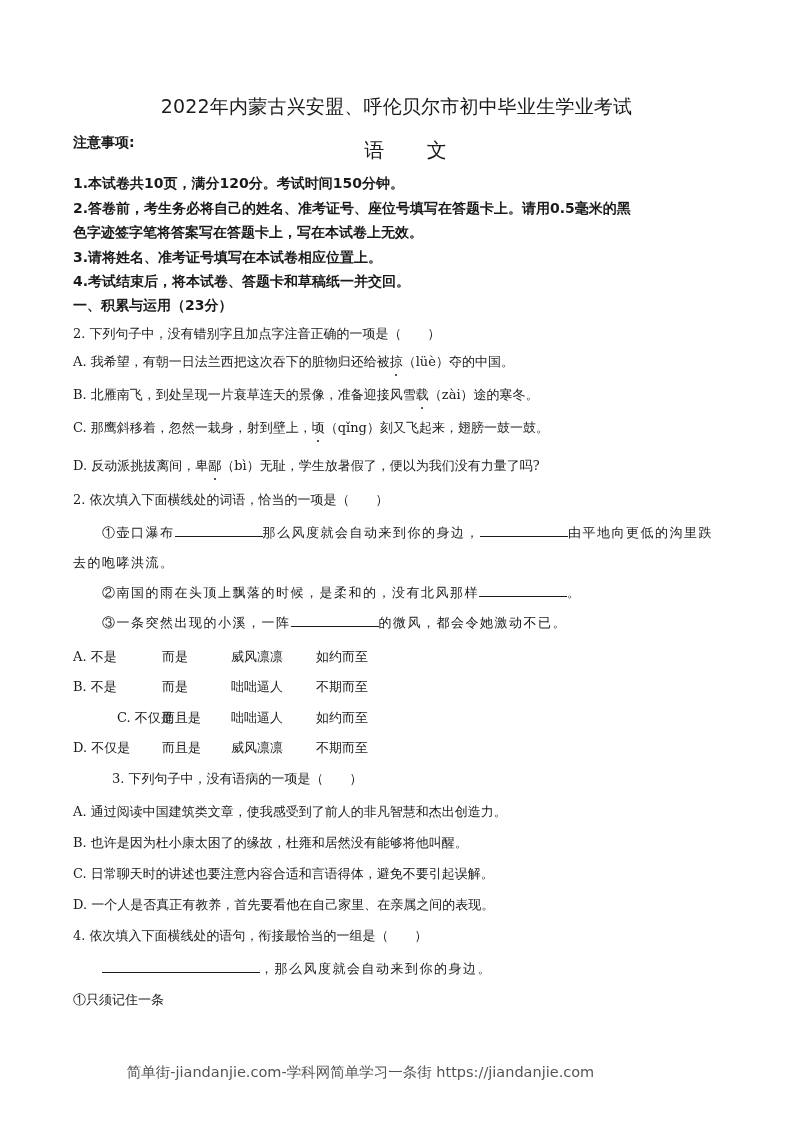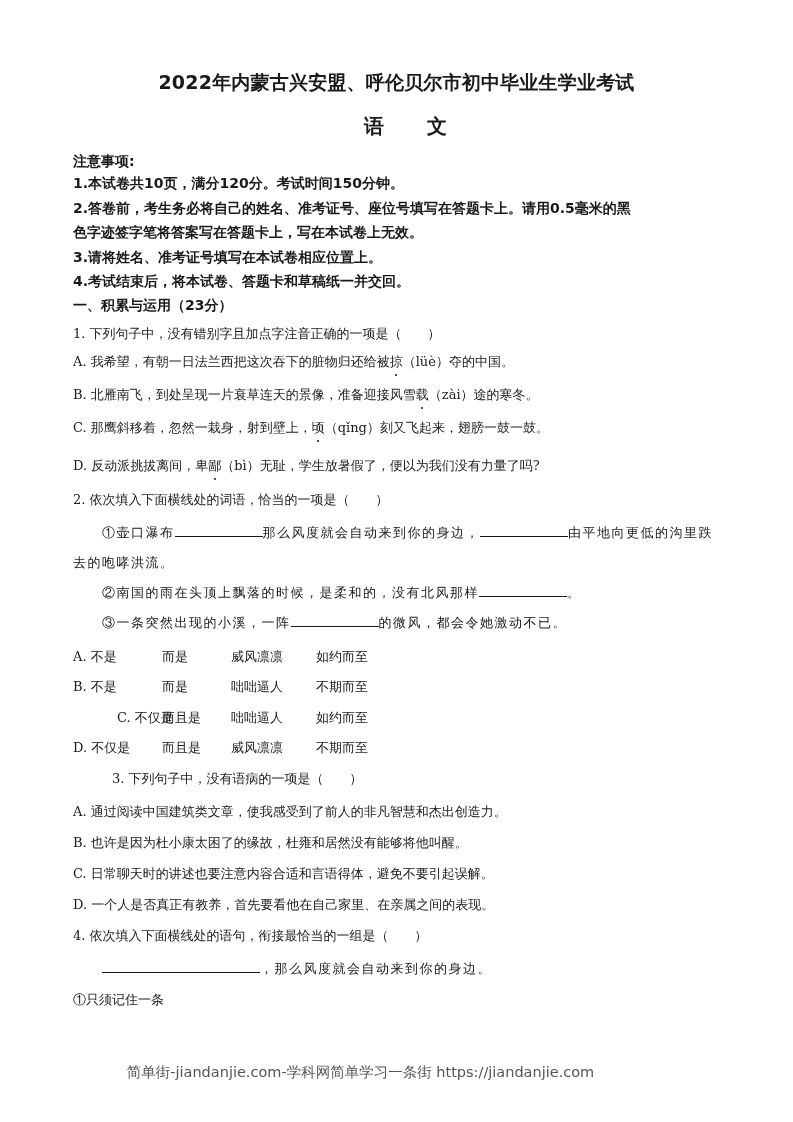--- a/index.html
+++ b/index.html
@@ -1,20 +1,20 @@
 <!DOCTYPE html>
 <html><head>
 <meta charset="utf-8">
 <style>
   html, body { margin: 0; padding: 0; background: #ffffff; }
   body { width: 793px; height: 1122px; position: relative; overflow: hidden;
          font-family: "DejaVu Serif", "Liberation Serif", serif; color: #1a1a1a; }
   .page { position: absolute; left: 0; top: 0; width: 793px; height: 1122px; }
   .title { position: absolute; left: 0; width: 793px; text-align: center;
-           font-family: "DejaVu Sans", "Liberation Sans", sans-serif; font-weight: bold; }
+           font-family: "DejaVu Sans", "Liberation Sans", sans-serif; font-weight: normal; margin-top: 24px; }
   .t1 { top: 70px; font-size: 19px; letter-spacing: 0.2px; }
   .t2 { top: 113px; font-size: 20px; letter-spacing: 18px; padding-left: 18px; }
   .line { position: absolute; left: 73px; white-space: nowrap; font-size: 13px; }
   .bold { font-family: "DejaVu Sans", "Liberation Sans", sans-serif; font-weight: bold; font-size: 14px; }
   .indent { left: 102px; }
   .kai { font-family: "DejaVu Serif", "Liberation Serif", serif; letter-spacing: 1.5px; }
   .blank { display: inline-block; border-bottom: 1px solid #1a1a1a; height: 12px; vertical-align: baseline; }
   .dot { position: relative; display: inline-block; }
   .dot::after { content: ""; position: absolute; left: 50%; bottom: -5px; width: 2px; height: 2px;
                 background: #1a1a1a; border-radius: 50%; transform: translateX(-50%); }
@@ -24,29 +24,29 @@
             font-family: "DejaVu Sans", "Liberation Sans", sans-serif; font-size: 14.5px; color: #555555; }
 </style>
 </head>
 <body>
 
 <div class="page">
 
   <div class="title t1">2022年内蒙古兴安盟、呼伦贝尔市初中毕业生学业考试</div>
   <div class="title t2">语 文</div>
 
-  <div class="line bold" style="top:153px;text-align:center;">注意事项:</div>
+  <div class="line bold" style="top:134px;text-align:center;">注意事项:</div>
   <div class="line bold" style="top:175px;">1.本试卷共10页，满分120分。考试时间150分钟。</div>
   <div class="line bold" style="top:200px;">2.答卷前，考生务必将自己的姓名、准考证号、座位号填写在答题卡上。请用0.5毫米的黑</div>
   <div class="line bold" style="top:224px;">色字迹签字笔将答案写在答题卡上，写在本试卷上无效。</div>
   <div class="line bold" style="top:249px;">3.请将姓名、准考证号填写在本试卷相应位置上。</div>
   <div class="line bold" style="top:273px;">4.考试结束后，将本试卷、答题卡和草稿纸一并交回。</div>
   <div class="line bold" style="top:297px;">一、积累与运用（23分）</div>
 
-  <div class="line" style="top:325px;">1. 下列句子中，没有错别字且加点字注音正确的一项是（　　）</div>
+  <div class="line" style="top:325px;">2. 下列句子中，没有错别字且加点字注音正确的一项是（　　）</div>
   <div class="line" style="top:353px;">
     <span>A. 我希望，有朝一日法兰西把这次吞下的脏物归还给被</span><span class="dot">掠</span><span>（lüè）夺的中国。</span>
   </div>
   <div class="line" style="top:386px;">
     <span>B. 北雁南飞，到处呈现一片衰草连天的景像，准备迎接风雪</span><span class="dot">载</span><span>（zài）途的寒冬。</span>
   </div>
   <div class="line" style="top:419px;">
     <span>C. 那鹰斜移着，忽然一栽身，射到壁上，</span><span class="dot">顷</span><span>（qǐng）刻又飞起来，翅膀一鼓一鼓。</span>
   </div>
   <div class="line" style="top:457px;">

